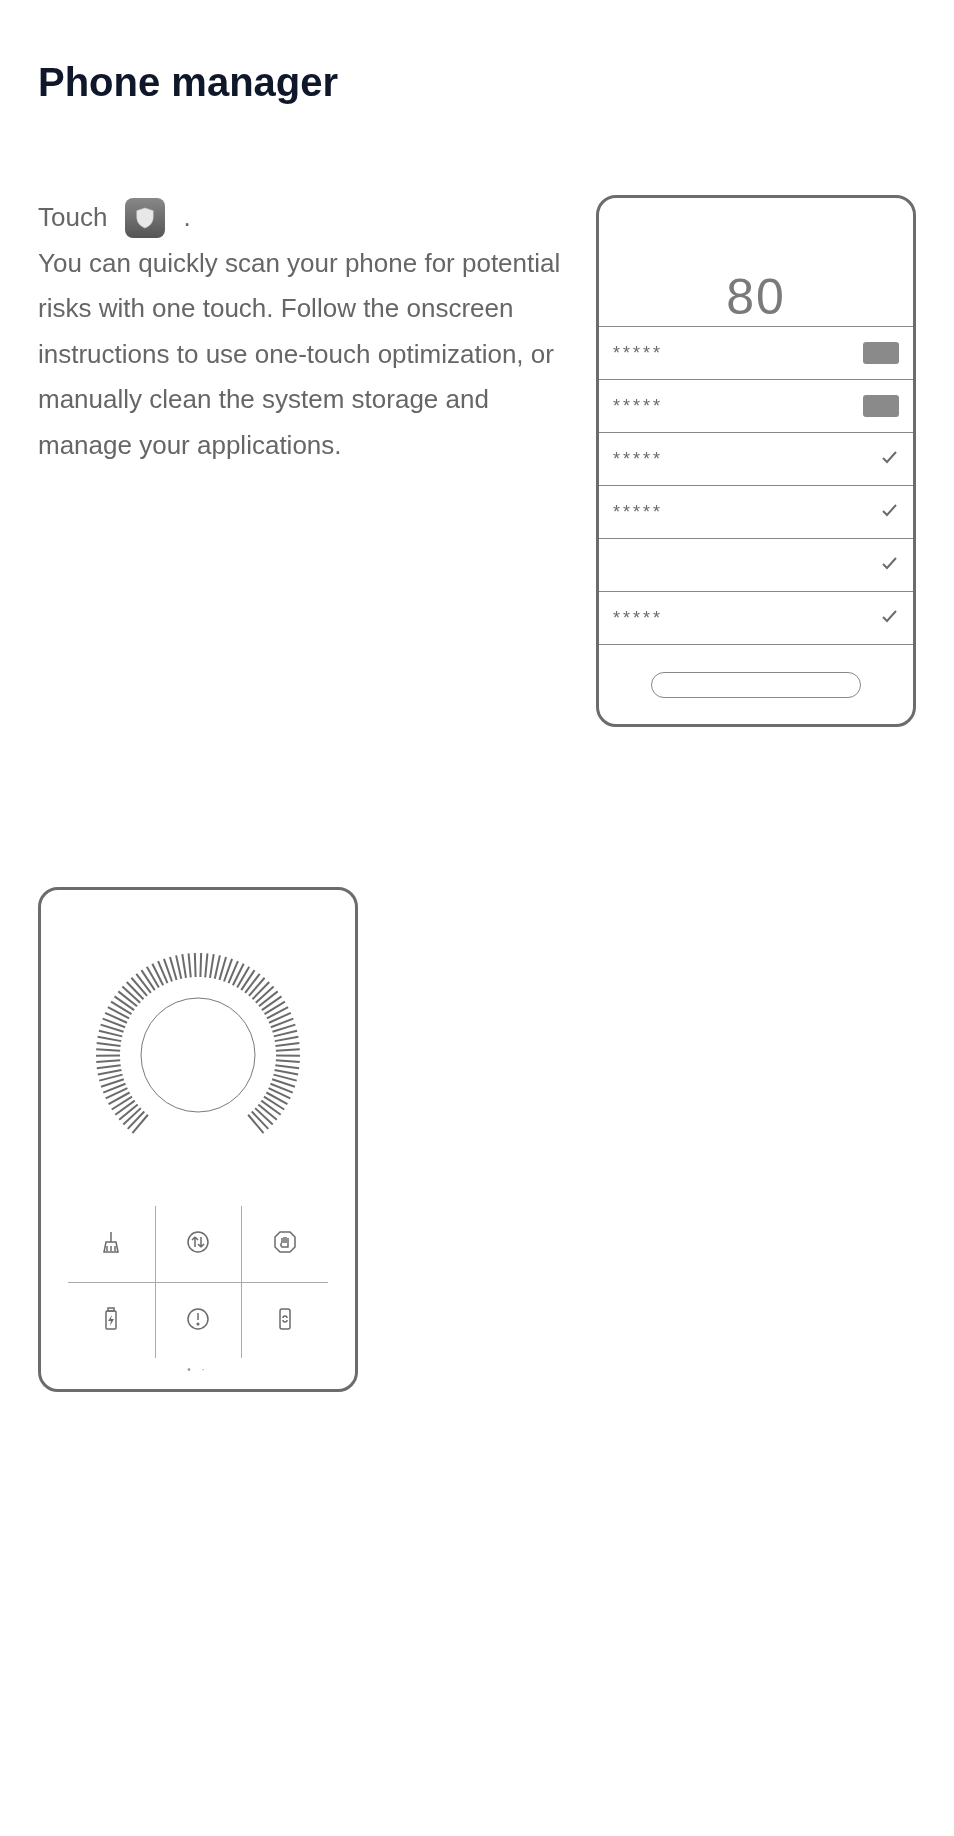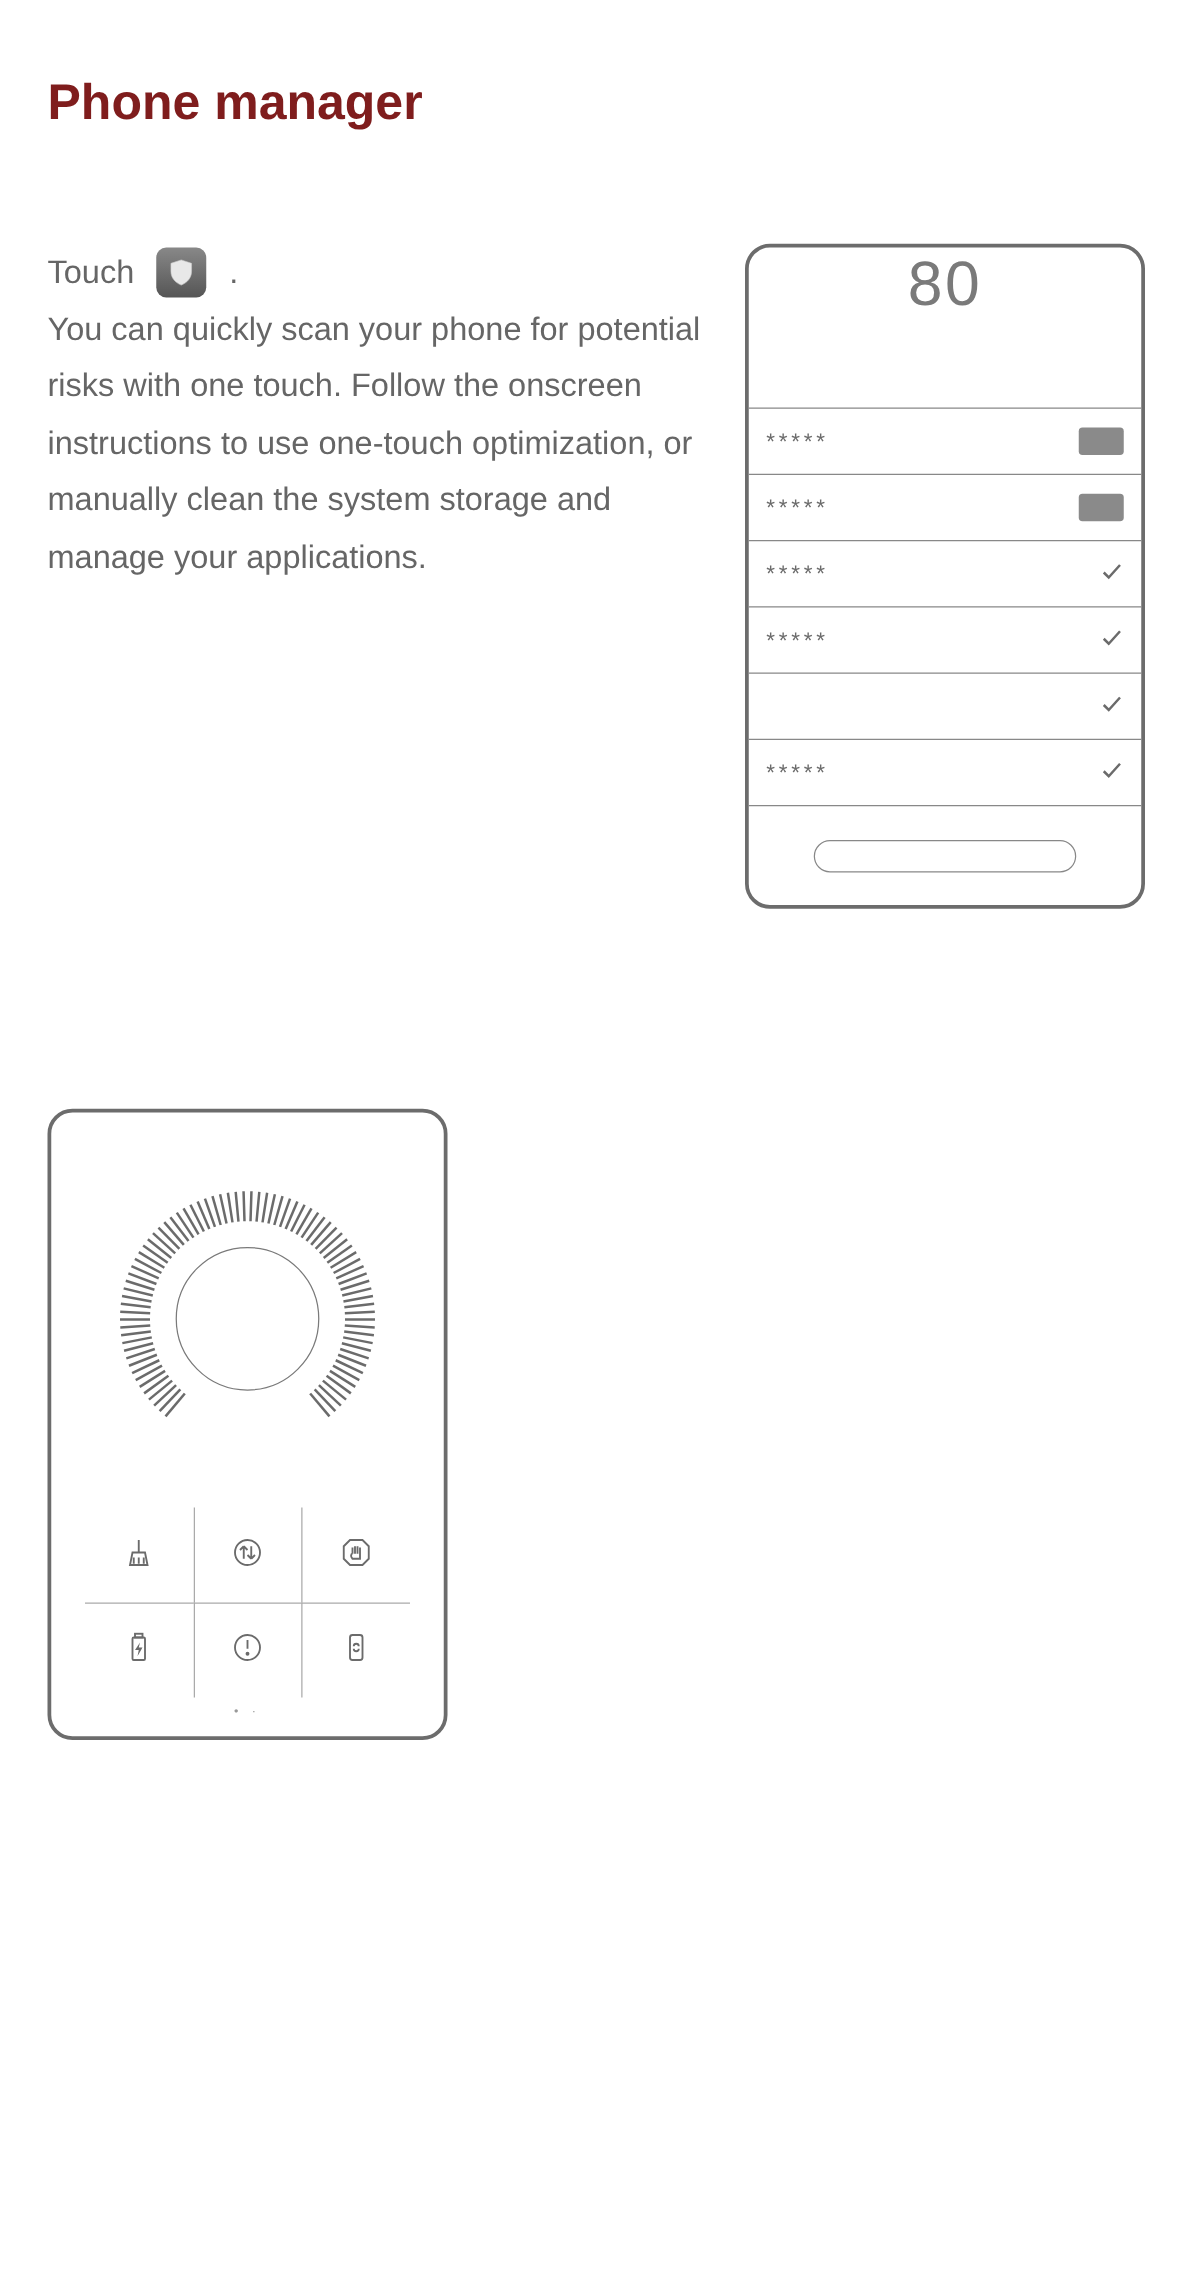--- a/index.html
+++ b/index.html
@@ -7,21 +7,21 @@
     width: 954px;
     height: 1836px;
     background: #fff;
     font-family: -apple-system, BlinkMacSystemFont, "Segoe UI", Arial, sans-serif;
     color: #666;
     padding: 60px 38px;
   }
   .title {
     font-size: 40px;
     font-weight: 700;
-    color: #7f1d1d;
+    color: #0f172a;
     margin-bottom: 90px;
   }
   .section {
     display: flex;
     gap: 30px;
     margin-bottom: 160px;
   }
   .section-text {
     flex: 1;
     font-size: 26px;
@@ -48,21 +48,21 @@
     width: 320px;
     border: 3px solid #6c6c6c;
     border-radius: 20px;
     background: #fff;
     flex-shrink: 0;
   }
   
   .mock1-score {
     height: 128px;
     display: flex;
-    align-items: flex-start;
+    align-items: flex-end;
     justify-content: center;
   }
   .score-text {
     font-size: 50px;
     font-weight: 200;
     color: #7a7a7a;
     letter-spacing: 2px;
   }
   .mock1-row {
     border-top: 1px solid #888;

